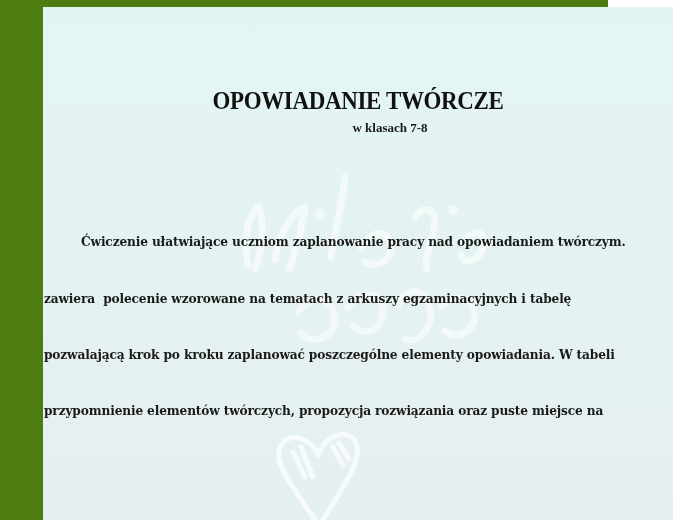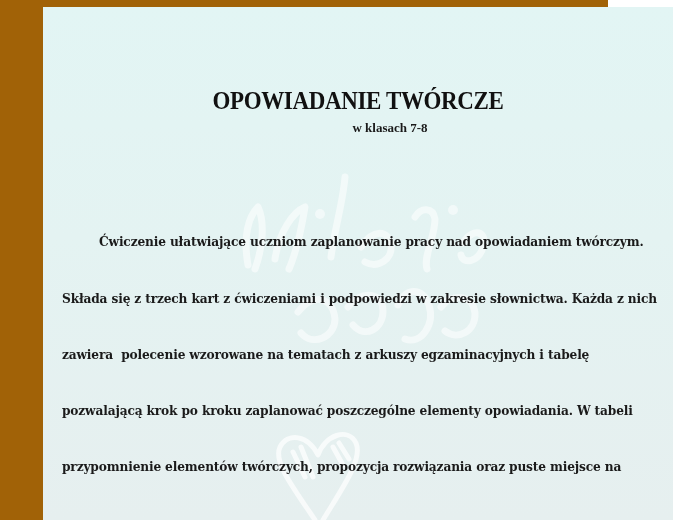--- a/index.html
+++ b/index.html
@@ -7,21 +7,21 @@
       padding: 0;
       width: 700px;
       height: 520px;
       overflow: hidden;
       background: #ffffff;
     }
     .page {
       position: relative;
       width: 608px;
       height: 520px;
-      background: #a16207;
+      background: #4d7c0f;
     }
     .slide {
       position: absolute;
       left: 43px;
       top: 7px;
       width: 630px;
       height: 513px;
       background: linear-gradient(180deg, #e2f5f4 0%, #e4f3f2 45%, #e6efef 100%);
       overflow: hidden;
     }
@@ -72,21 +72,20 @@
       font-weight: bold;
       font-size: 12.2px;
       line-height: 18.7px;
       color: #1a1a1a;
       letter-spacing: -0.15px;
       white-space: pre;
     }
     .line {
       display: block;
       height: 18.7px;
-      margin-left: 18px;
     }
     .indent-1 { padding-left: 37px; }
   </style>
 </head>
 <body>
 
 <div class="page">
   <div class="slide">
 
     <svg class="watermark" viewBox="0 0 630 513" width="630" height="513">
@@ -111,21 +110,20 @@
         <path d="M290 440 L 300 458"></path>
         <path d="M296 436 L 306 452"></path>
       </g>
     </svg>
 
     <h1 class="title">OPOWIADANIE TWÓRCZE</h1>
     <div class="subtitle">w klasach 7-8</div>
 
     <div class="body">
       <span class="line indent-1">Ćwiczenie ułatwiające uczniom zaplanowanie pracy nad opowiadaniem twórczym.</span>
-      <span class="line">Składa się z trzech kart z ćwiczeniami i podpowiedzi w zakresie słownictwa. Każda z nich</span>
       <span class="line">zawiera  polecenie wzorowane na tematach z arkuszy egzaminacyjnych i tabelę</span>
       <span class="line">pozwalającą krok po kroku zaplanować poszczególne elementy opowiadania. W tabeli</span>
       <span class="line">przypomnienie elementów twórczych, propozycja rozwiązania oraz puste miejsce na</span>
       
       
       
       
       
       
       

